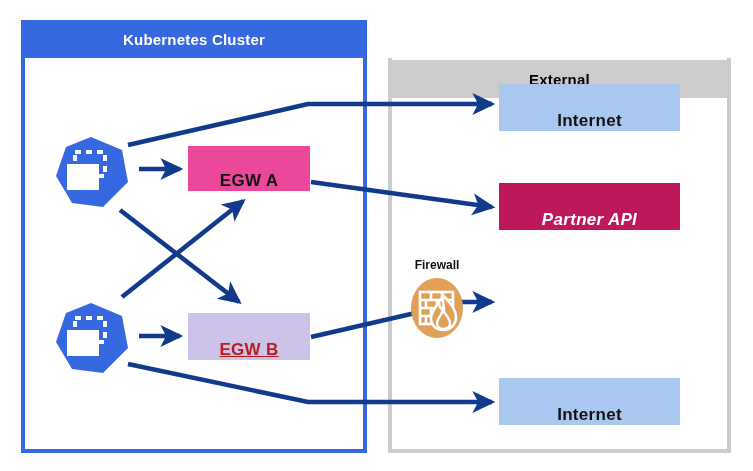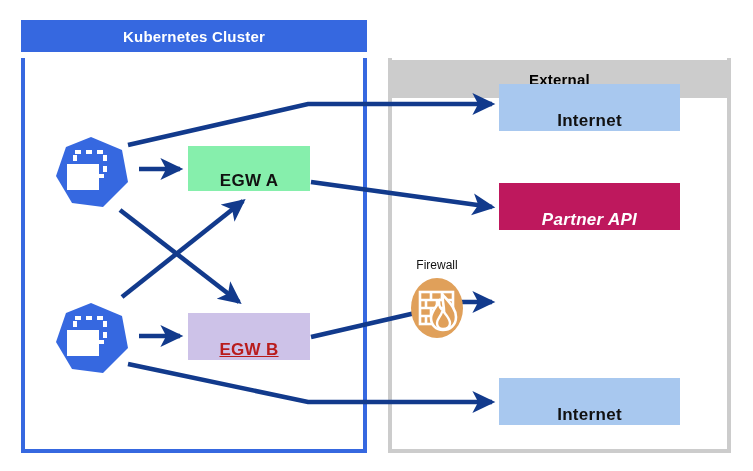--- a/index.html
+++ b/index.html
@@ -29,21 +29,21 @@
     font-size: 15px;
     letter-spacing: 0.2px;
   }
   .panel-body {
     position: absolute;
     box-sizing: border-box;
     background: #ffffff;
   }
 
   #k8s-panel-header {
-    left: 21px; top: 20px; width: 346px; height: 32px;
+    left: 21px; top: 20px; width: 346px; height: 38px;
     background: #3668e0;
     color: #ffffff;
   }
   #k8s-panel-body {
     left: 21px; top: 58px; width: 346px; height: 395px;
     border: 4px solid #3668e0;
     border-top: none;
   }
   #ext-panel-header {
     left: 388px; top: 20px; width: 343px; height: 38px;
@@ -62,21 +62,21 @@
     position: absolute;
     box-sizing: border-box;
     display: flex;
     align-items: flex-end;
     justify-content: center;
     font-weight: bold;
     font-size: 17px;
     letter-spacing: 0.3px;
   }
   #egw-a { left: 188px; top: 146px; width: 122px; height: 45px;
-           background: #86efac; color: #111111; }
+           background: #ec4899; color: #111111; }
   #egw-b { left: 188px; top: 313px; width: 122px; height: 47px;
            background: #cdc2e8; color: #b91c1c; text-decoration: underline; }
 
   #internet-top { left: 499px; top: 84px; width: 181px; height: 47px;
                   background: #a8c8ef; color: #111111; }
   #partner-api  { left: 499px; top: 183px; width: 181px; height: 47px;
                   background: #be185d; color: #ffffff; font-style: italic; }
   #database     { left: 499px; top: 281px; width: 181px; height: 47px;
                   background: #4428c4; color: #ffffff; }
   #internet-bot { left: 499px; top: 378px; width: 181px; height: 47px;
@@ -85,21 +85,21 @@
   
   .k8s-icon { position: absolute; width: 86px; height: 86px; }
   #k8s-top { left: 48px; top: 131px; }
   #k8s-bottom { left: 48px; top: 297px; }
 
   
   #firewall-group { position: absolute; left: 402px; top: 258px;
                     width: 70px; height: 92px; }
   #firewall-label {
     position: absolute; left: 0; top: 0; width: 70px;
-    text-align: center; font-size: 12px; font-weight: normal; color: #111111;
+    text-align: center; font-size: 12px; font-weight: bold; color: #111111;
   }
   #firewall-icon { position: absolute; left: 7px; top: 17px;
                    width: 56px; height: 66px; }
 
   
   #wires { position: absolute; left: 0; top: 0; width: 753px; height: 471px;
            pointer-events: none; }
 </style>
 </head>
 <body>

